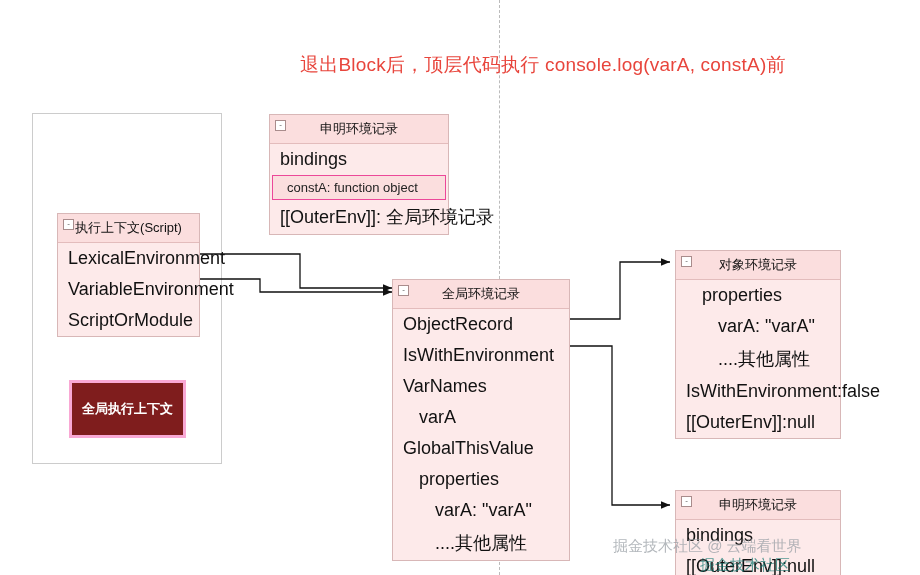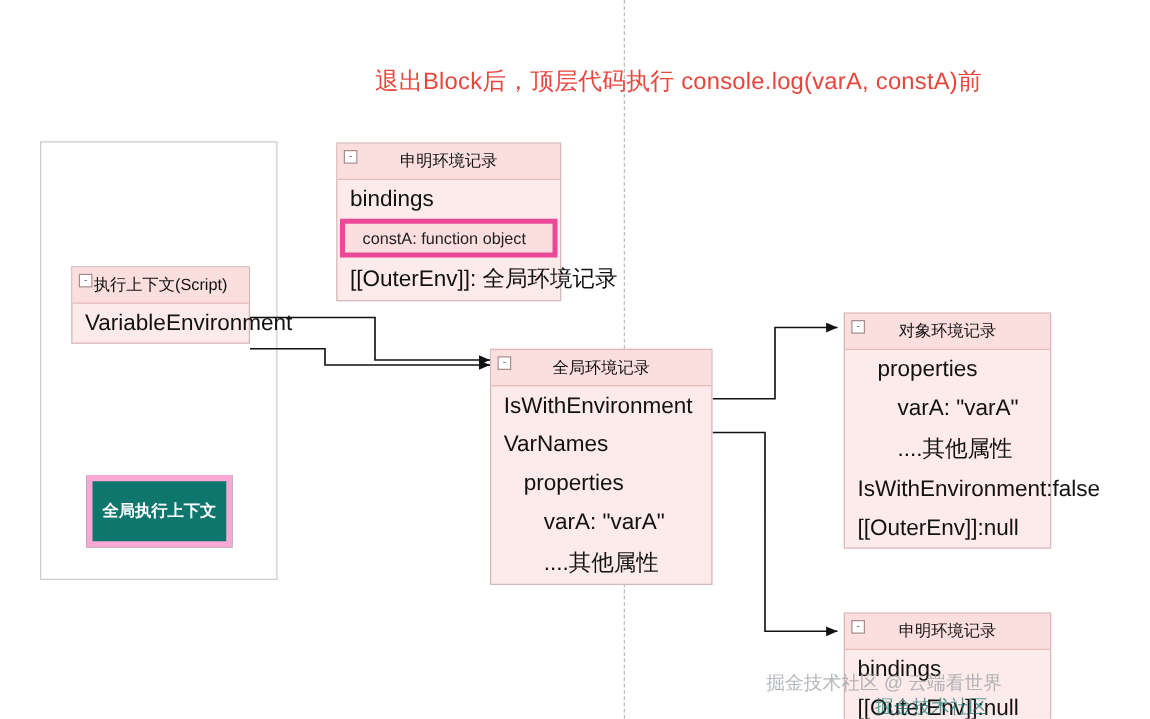--- a/index.html
+++ b/index.html
@@ -50,43 +50,43 @@
   .node .row{
     font-size:18px;
     padding:5px 8px 5px 10px;
     color:#111;
     white-space:nowrap;
   }
   .node .row.indent1{padding-left:26px;}
   .node .row.indent2{padding-left:42px;}
 
   .highlight-row{
-    border:4px solid #ec4899;
+    border:1px solid #ec4899;
     background:#fbdede;
     margin:0 2px;
     padding:4px 8px 4px 14px;
     font-size:13px;
     white-space:nowrap;
   }
 
   
   .outer-frame{
     position:absolute;
     left:32px;top:113px;width:190px;height:351px;
     border:1px solid #ccc;
     background:#fff;
     box-sizing:border-box;
   }
 
   .gec-box{
     position:absolute;
     left:69px;top:380px;
     width:117px;height:58px;
-    background:#0f766e;
-    border:5px solid #f9a8d4;
+    background:#7f1d1d;
+    border:3px solid #f9a8d4;
     color:#fff;
     font-size:13px;
     font-weight:bold;
     display:flex;align-items:center;justify-content:center;
     box-sizing:border-box;
   }
 
   .dash-line{
     position:absolute;
     left:499px;top:0;
@@ -146,32 +146,37 @@
     <div class="row">bindings</div>
     <div class="highlight-row">constA: function object</div>
     <div class="row">[[OuterEnv]]: 全局环境记录</div>
   </div>
 
   <div class="node" style="left:57px;top:213px;width:143px;">
     <div class="hdr">
       <span class="minus">-</span>
       <span>执行上下文(Script)</span>
     </div>
+    <div class="row">LexicalEnvironment</div>
     <div class="row">VariableEnvironment</div>
+    <div class="row">ScriptOrModule</div>
   </div>
 
   <div class="gec-box">全局执行上下文</div>
 
   <div class="node" style="left:392px;top:279px;width:178px;">
     <div class="hdr">
       <span class="minus">-</span>
       <span>全局环境记录</span>
     </div>
+    <div class="row">ObjectRecord</div>
     <div class="row">IsWithEnvironment</div>
     <div class="row">VarNames</div>
+    <div class="row indent1">varA</div>
+    <div class="row">GlobalThisValue</div>
     <div class="row indent1">properties</div>
     <div class="row indent2">varA:  "varA"</div>
     <div class="row indent2">....其他属性</div>
   </div>
 
   <div class="node" style="left:675px;top:250px;width:166px;">
     <div class="hdr">
       <span class="minus">-</span>
       <span>对象环境记录</span>
     </div>

